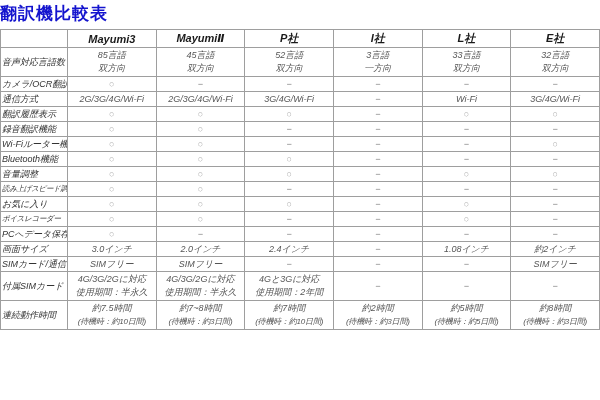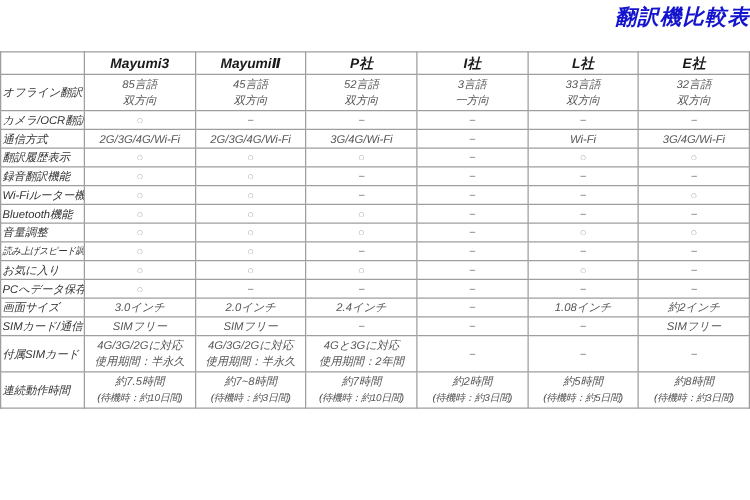--- a/index.html
+++ b/index.html
@@ -3,26 +3,25 @@
 <meta charset="utf-8">
 <style>
   html,body{margin:0;padding:0;background:#ffffff;}
   body{
     width:600px;height:400px;overflow:hidden;
     font-family:"Liberation Sans","DejaVu Sans",sans-serif;
     -webkit-font-smoothing:antialiased;
   }
   .page{padding-top:2px;}
   .title{
-    text-align:right;
+    text-align:left;
     font-size:17px;
     font-weight:bold;
-    margin:0 0 16px 0;
+    margin:0 0 4px 0;
     letter-spacing:1px;
-    font-style:italic;
   }
   table{
     border-collapse:collapse;
     table-layout:fixed;
     width:600px;
     margin:0 auto;
     font-style:italic;
   }
   th,td{border:1px solid #9e9e9e;overflow:hidden;}
   thead th{
@@ -79,21 +78,21 @@
           <th>Mayumi3</th>
           <th>MayumiⅡ</th>
           <th>P社</th>
           <th>I社</th>
           <th>L社</th>
           <th>E社</th>
         </tr>
     </thead>
     <tbody>
         <tr>
-          <th>オフライン翻訳</th>
+          <th>音声対応言語数</th>
           <td class="multi">
             <div>85言語</div>
             <div>双方向</div>
           </td>
           <td class="multi">
             <div>45言語</div>
             <div>双方向</div>
           </td>
           <td class="multi">
             <div>52言語</div>
@@ -182,20 +181,29 @@
           <td class="dash">−</td>
           <td class="dash">−</td>
           <td class="dash">−</td>
           <td class="dash">−</td>
         </tr>
         <tr>
           <th>お気に入り</th>
           <td class="circle">○</td>
           <td class="circle">○</td>
           <td class="circle">○</td>
+          <td class="dash">−</td>
+          <td class="circle">○</td>
+          <td class="dash">−</td>
+        </tr>
+        <tr>
+          <th class="tight">ボイスレコーダー</th>
+          <td class="circle">○</td>
+          <td class="circle">○</td>
+          <td class="dash">−</td>
           <td class="dash">−</td>
           <td class="circle">○</td>
           <td class="dash">−</td>
         </tr>
         <tr>
           <th>PCへデータ保存</th>
           <td class="circle">○</td>
           <td class="dash">−</td>
           <td class="dash">−</td>
           <td class="dash">−</td>

